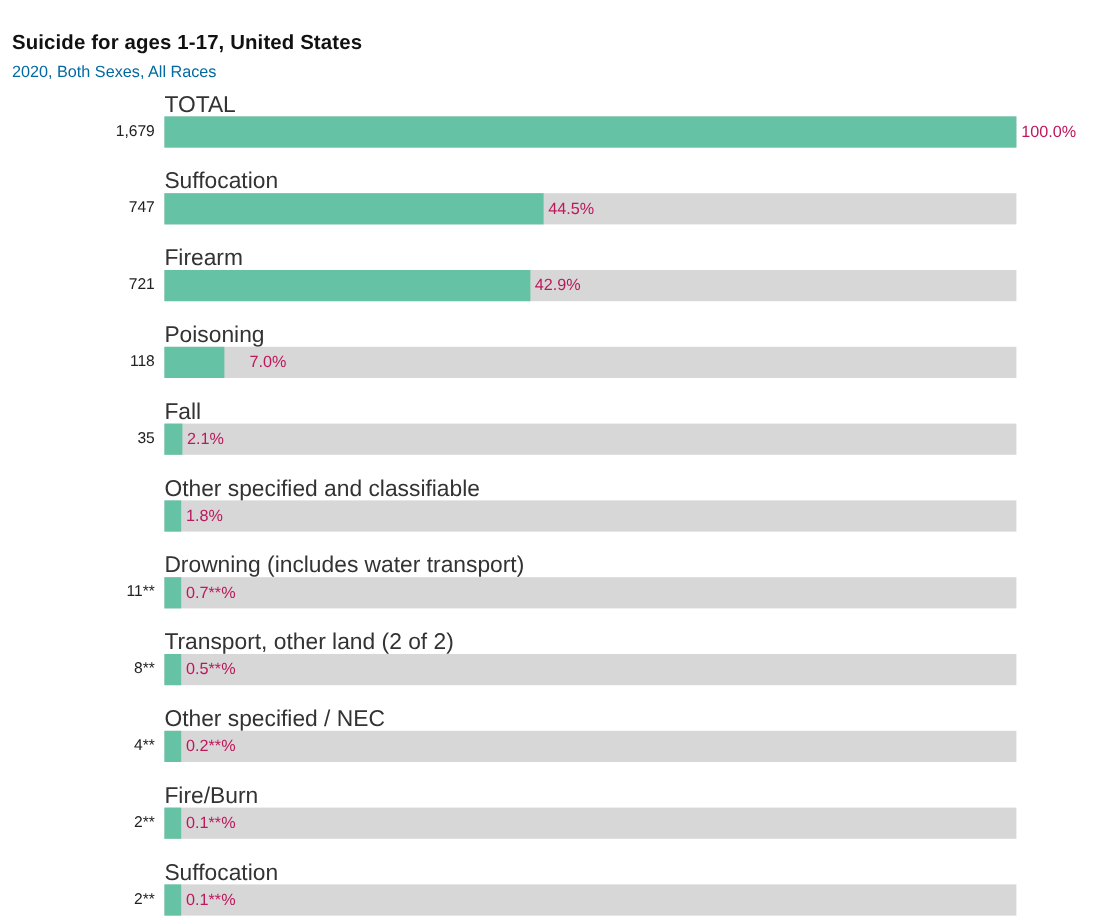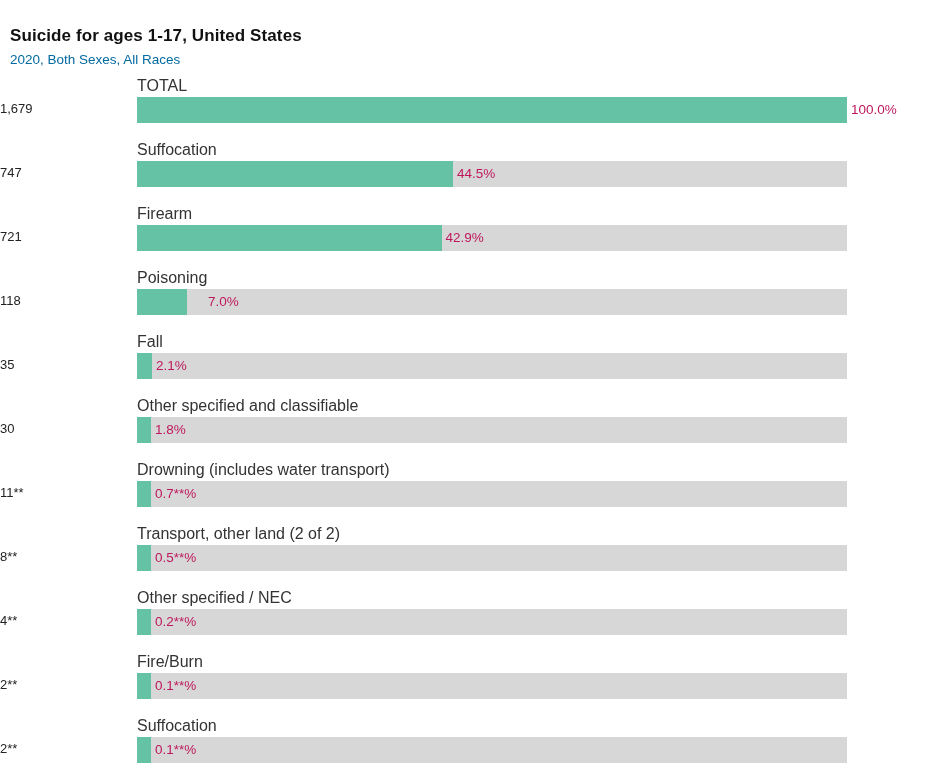--- a/index.html
+++ b/index.html
@@ -38,29 +38,30 @@
     margin-top: 6px;
   }
   .row {
     position: relative;
     height: 64px;
   }
   .row-label {
     position: absolute;
     left: 137px;
     top: 0px;
-    font-size: 16px;
+    font-size: 19px;
     color: #333333;
     white-space: nowrap;
   }
   .row-value {
     position: absolute;
     left: 0px;
     width: 129px;
     top: 20px;
+    text-align: right;
     font-size: 13px;
     color: #222222;
     line-height: 24px;
   }
   .bar-track {
     position: absolute;
     left: 137px;
     top: 20px;
     width: 710px;
     height: 26px;
@@ -133,21 +134,20 @@
       <div class="row-label">Fall</div>
       <div class="row-value">35</div>
       <div class="bar-track" style="background: rgb(215, 215, 215);">
         <div class="bar-fill" style="width: 14.91px; background: rgb(102, 194, 165);"></div>
       </div>
       <div class="bar-pct" style="left: 151.91px;">2.1%</div>
     </div>
 
     <div class="row">
       <div class="row-label">Other specified and classifiable</div>
-      <div class="row-value">30</div>
       <div class="bar-track" style="background: rgb(215, 215, 215);">
         <div class="bar-fill" style="width: 14px; background: rgb(102, 194, 165);"></div>
       </div>
       <div class="bar-pct" style="left: 151px;">1.8%</div>
     </div>
 
     <div class="row">
       <div class="row-label">Drowning (includes water transport)</div>
       <div class="row-value">11**</div>
       <div class="bar-track" style="background: rgb(215, 215, 215);">

